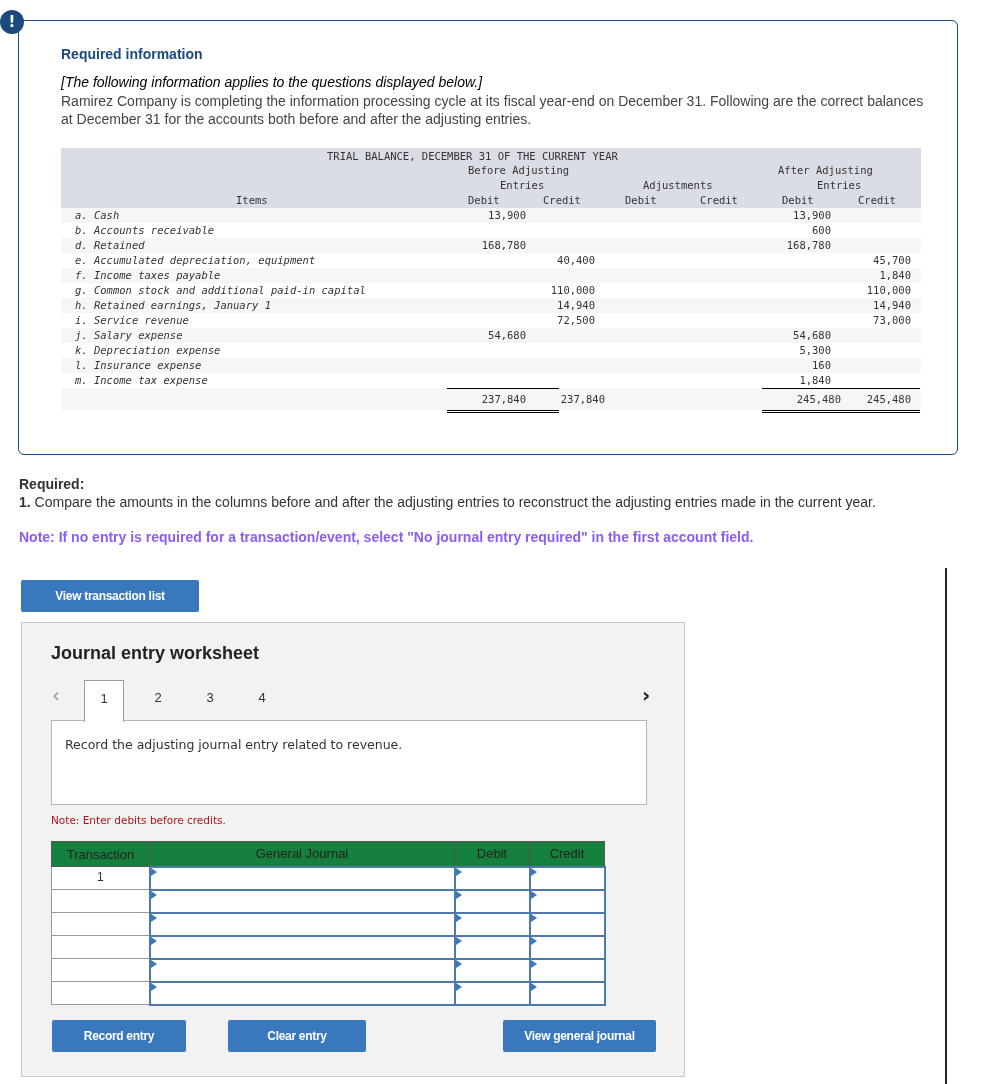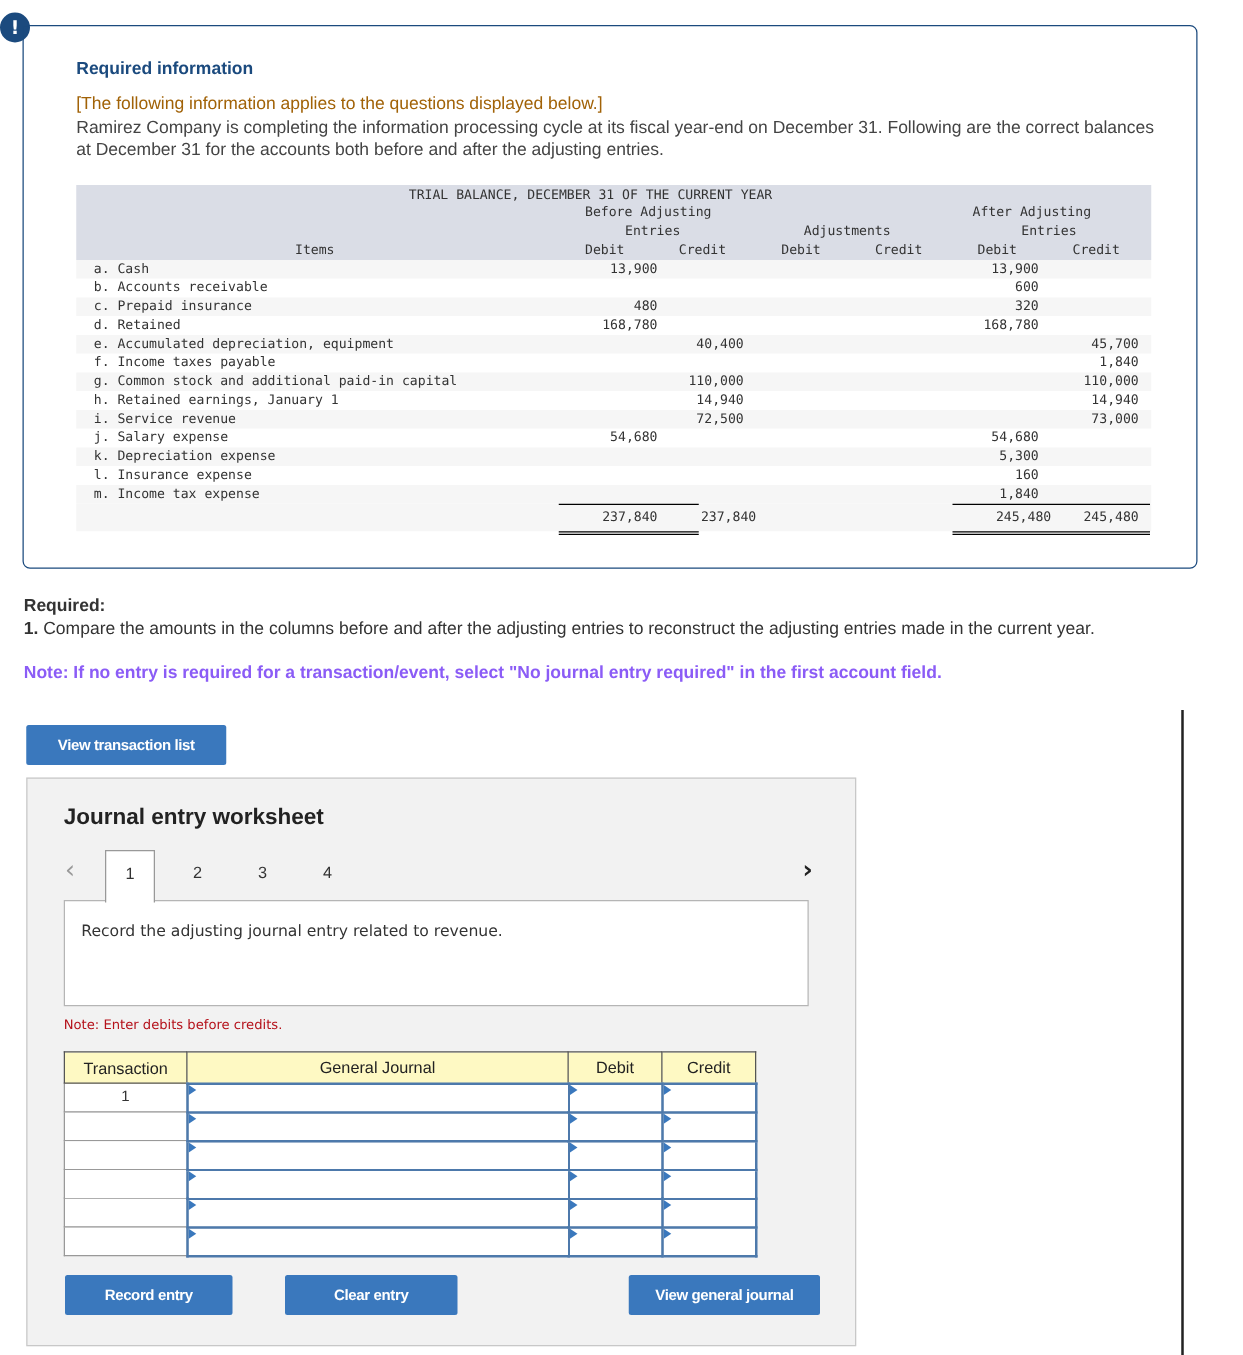--- a/index.html
+++ b/index.html
@@ -16,59 +16,59 @@
     display: flex; align-items: center; justify-content: center;
   }
   .info-box {
     position: absolute; left: 18px; top: 20px; width: 940px; height: 435px;
     border: 1px solid #1b4a7e; border-radius: 0 6px 6px 6px;
   }
   .info-title {
     position: absolute; left: 61px; top: 46px; font-size: 14px; font-weight: bold; color: #1b4a7e;
   }
   .info-intro {
-    position: absolute; left: 61px; top: 74px; font-size: 14px; color: #a16207;
+    position: absolute; left: 61px; top: 74px; font-size: 14px; font-style: italic; color: #000000;
   }
   .info-text {
     position: absolute; left: 61px; top: 92px; width: 870px; font-size: 14px; color: #444; line-height: 18px;
   }
 
   
   .tb {
     position: absolute; left: 61px; top: 148px; width: 860px;
     font-family: "DejaVu Sans Mono", monospace; font-size: 10.5px; color: #333;
   }
   .tb-head { background: #dadde6; padding-top: 2px; height: 60px; position: relative; }
   .tb-head span { position: absolute; white-space: nowrap; }
   .tb-row { height: 15px; line-height: 15px; position: relative; }
   .tb-row:nth-child(odd) { background: #f6f6f6; }
   .tb-row:nth-child(even) { background: #ffffff; }
   .tb-row span { position: absolute; white-space: nowrap; }
-  .c-item { left: 14px; }
+  .c-item { left: 14px; font-style: italic; }
   .c-bd { right: 395px; text-align: right; }
   .c-bc { right: 326px; }
   .c-ad { right: 90px; text-align: right; }
   .c-ac { right: 10px; text-align: left; }
   .tb-total { height: 22px; line-height: 22px; position: relative; background: #f6f6f6; }
   .tb-total span { position: absolute; }
   .rule-top { position: absolute; height: 1px; background: #000; top: 0; }
   .rule-bot { position: absolute; height: 3px; border-top: 1px solid #000; border-bottom: 1px solid #000; bottom: -3px; }
 
   .req-label { position: absolute; left: 19px; top: 476px; font-size: 14px; font-weight: bold; color: #333; }
   .req-text { position: absolute; left: 19px; top: 494px; width: 940px; font-size: 14px; color: #333; line-height: 17px; }
   .req-text b { font-weight: bold; }
   .req-note { position: absolute; left: 19px; top: 529px; font-size: 14px; font-weight: bold; color: #8b5cf6; }
 
   .btn {
     background: #3a78bd; color: #fff; border: none; border-radius: 2px;
     font-family: "Liberation Sans", sans-serif; font-size: 12px; font-weight: bold;
     display: flex; align-items: center; justify-content: center; cursor: pointer;
     letter-spacing: -0.3px;
   }
-  .btn-view-list { position: absolute; left: 21px; top: 580px; width: 160px; height: 32px; }
+  .btn-view-list { position: absolute; left: 21px; top: 580px; width: 178px; height: 32px; }
 
   .vline { position: absolute; left: 945px; top: 568px; width: 2px; height: 516px; background: #222; }
 
   .worksheet {
     position: absolute; left: 21px; top: 622px; width: 664px; height: 455px;
     background: #f2f2f2; border: 1px solid #c8c8c8;
   }
   .ws-title {
     position: absolute; left: 29px; top: 20px; font-family: Liberation Sans, sans-serif;
     font-size: 18px; font-weight: bold; color: #222;
@@ -79,21 +79,21 @@
   .ws-tab.active { background: #fff; border: 1px solid #999; border-bottom: none; height: 42px; z-index: 2; }
   .ws-panel {
     position: absolute; left: 29px; top: 97px; width: 596px; height: 85px;
     background: #fff; border: 1px solid #b5b5b5;
   }
   .ws-panel-text { position: absolute; left: 13px; top: 16px; font-family: "DejaVu Sans", sans-serif; font-size: 12.5px; color: #333; }
   .ws-note { position: absolute; left: 29px; top: 191px; font-family: "DejaVu Sans", sans-serif; font-size: 10.5px; color: #b5121b; }
 
   .jt { position: absolute; left: 29px; top: 218px; border-collapse: collapse; }
   .jt th {
-    background: #fef9c3; font-size: 13px; font-weight: normal; color: #222;
+    background: #15803d; font-size: 13px; font-weight: normal; color: #222;
     height: 25px; border: 1px solid #555; padding: 0;
   }
   .jt td { height: 23px; border: 1px solid #888; padding: 0; background: #fff; position: relative; }
   .jt td.input-cell { border: 2px solid #4d79ab; }
   .jt td.trans { text-align: center; font-size: 12px; color: #333; vertical-align: top; padding-top: 3px; border-color: #999; }
   .jt td.input-cell::before {
     content: ""; position: absolute; left: 0; top: 0; width: 0; height: 0;
     border-left: 6px solid #3a78bd; border-top: 4px solid transparent; border-bottom: 4px solid transparent;
   }
   .jt input { border: none; outline: none; width: 100%; height: 100%; background: transparent; font-size: 12px; }
@@ -136,27 +136,20 @@
         <span class="c-ac"></span>
       </div>
     <div class="tb-row">
         <span class="c-item">b. Accounts receivable</span>
         <span class="c-bd"></span>
         <span class="c-bc"></span>
         <span class="c-ad">600</span>
         <span class="c-ac"></span>
       </div>
     <div class="tb-row">
-        <span class="c-item">c. Prepaid insurance</span>
-        <span class="c-bd">480</span>
-        <span class="c-bc"></span>
-        <span class="c-ad">320</span>
-        <span class="c-ac"></span>
-      </div>
-    <div class="tb-row">
         <span class="c-item">d. Retained</span>
         <span class="c-bd">168,780</span>
         <span class="c-bc"></span>
         <span class="c-ad">168,780</span>
         <span class="c-ac"></span>
       </div>
     <div class="tb-row">
         <span class="c-item">e. Accumulated depreciation, equipment</span>
         <span class="c-bd"></span>
         <span class="c-bc">40,400</span>

